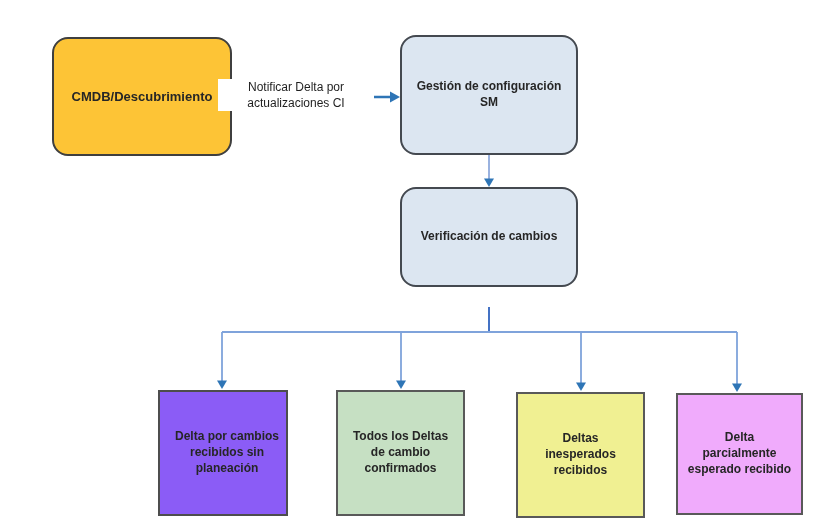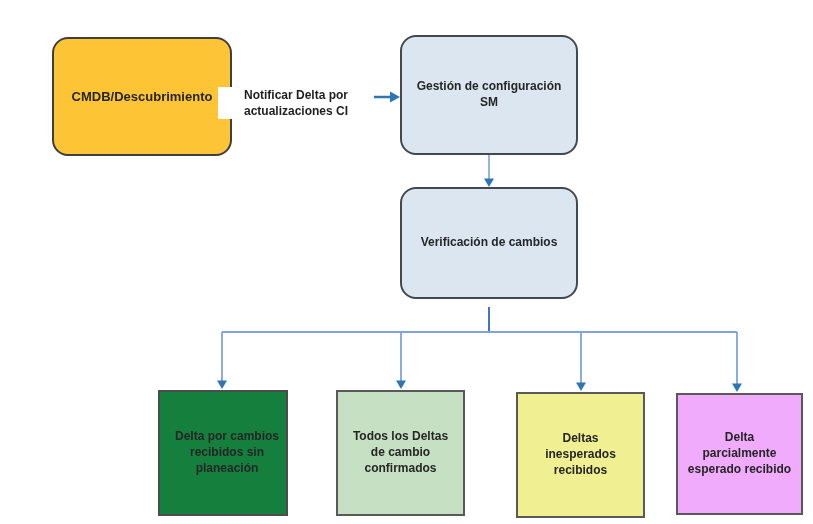--- a/index.html
+++ b/index.html
@@ -41,39 +41,38 @@
   }
   .node .node-label {
     white-space: pre-line;
     padding: 0 5px;
   }
   .rounded {
     border-radius: 16px;
   }
   .node-cmdb     { left: 8px;   top: 37px;  width: 180px; height: 119px; font-size: 13px; }
   .node-gestion  { left: 400px; top: 35px;  width: 178px; height: 120px; }
-  .node-verif    { left: 400px; top: 187px; width: 178px; height: 112px; }
+  .node-verif    { left: 400px; top: 187px; width: 178px; height: 100px; }
   .node-a        { left: 158px; top: 390px; width: 130px; height: 126px; }
   .node-b        { left: 336px; top: 390px; width: 129px; height: 126px; }
   .node-c        { left: 516px; top: 392px; width: 129px; height: 126px; }
   .node-d        { left: 676px; top: 393px; width: 127px; height: 122px; }
   .edge-label {
     position: absolute;
     z-index: 3;
     left: 218px;
     top: 79px;
     width: 156px;
     background: #ffffff;
     text-align: center;
-    font-weight: 700;
+    font-weight: 400;
     font-size: 12px;
     line-height: 1.35;
     color: #1f1f1f;
     white-space: pre-line;
-    margin-top: 8px;
   }
 </style>
 </head>
 <body>
 
 <div class="canvas">
 
   <svg class="connector-layer" viewBox="0 0 813 524" xmlns="http://www.w3.org/2000/svg">
 
     <line x1="188" y1="97" x2="390" y2="97" stroke-width="2.6" stroke="#2E75B6"></line>
@@ -108,21 +107,21 @@
 
   <div class="node rounded node-gestion" style="background-color: rgb(220, 230, 241); border-color: rgb(68, 73, 80);">
     <span class="node-label">Gestión de configuración
 SM</span>
   </div>
 
   <div class="node rounded node-verif" style="background-color: rgb(220, 230, 241); border-color: rgb(68, 73, 80);">
     <span class="node-label">Verificación de cambios</span>
   </div>
 
-  <div class="node node-a" style="background-color: #15803d; border-color: rgb(77, 77, 77); padding-left: 8px;">
+  <div class="node node-a" style="background-color: #8b5cf6; border-color: rgb(77, 77, 77); padding-left: 8px;">
     <span class="node-label">Delta por cambios
 recibidos sin
 planeación</span>
   </div>
 
   <div class="node node-b" style="background-color: rgb(198, 224, 195); border-color: rgb(89, 89, 89); text-align: center;">
     <span class="node-label">Todos los Deltas
 de cambio
 confirmados</span>
   </div>

